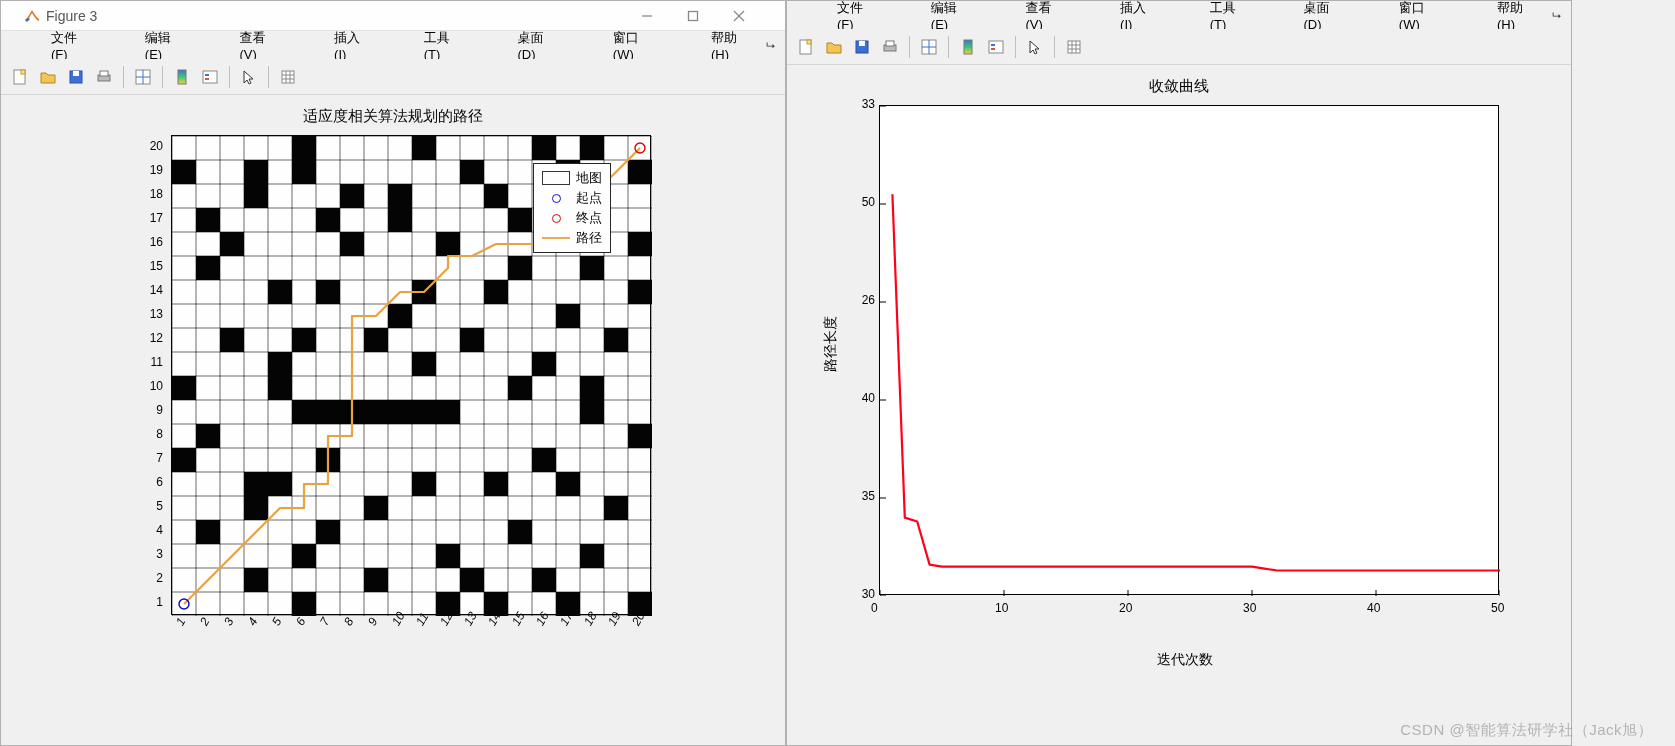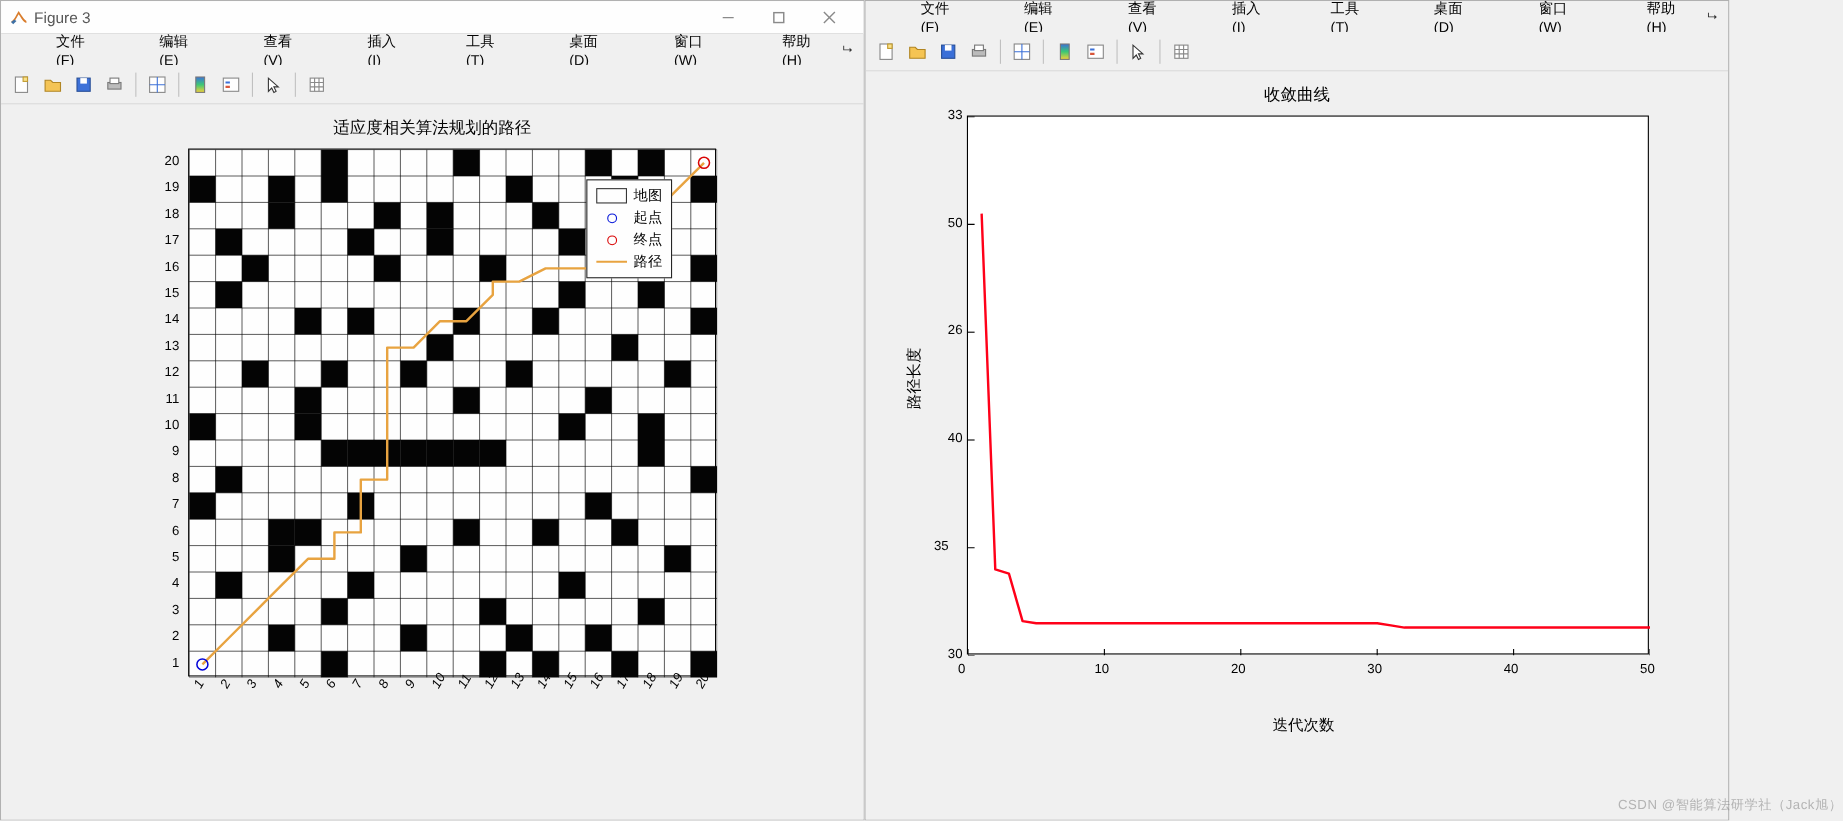--- a/index.html
+++ b/index.html
@@ -18,21 +18,21 @@
     background: #f0f0f0;
     border: 1px solid #b0b0b0;
     display: flex;
     flex-direction: column;
   }
   .titlebar {
     height: 30px;
     background: #ffffff;
     display: flex;
     align-items: center;
-    padding: 0 8px;
+    padding: 0 23px;
     border-bottom: 1px solid #e0e0e0;
     color: #555;
   }
   .titlebar .matlab-icon {
     width: 16px; height: 16px; margin-right: 6px;
     display: inline-flex;
   }
   .titlebar .title-text { flex: 1; font-size: 14px; }
   .winbtns { display: flex; gap: 0; }
   .winbtn {
@@ -97,23 +97,23 @@
   .circ { width:9px;height:9px;border:1.2px solid; border-radius:50%; display:inline-block;}
   .ticklabel { position:absolute; font-size:12px; color:#000; }
   .ylabel-rot {
     position:absolute;
     transform: rotate(-90deg);
     transform-origin: center;
     font-size: 14px;
   }
   .xlabel { position:absolute; font-size:14px; color:#000;margin-top:26px;}
   .watermark {
-    position:absolute; right:0; bottom:6px;
+    position:absolute; right:22px; bottom:6px;
     color: rgba(130,130,130,0.55);
-    font-size: 12px;
+    font-size: 15px;
     letter-spacing: 0.5px;
     margin-left: 37px;
   }
   svg { display:block; }
 </style>
 </head>
 <body>
 
 <div class="figure-window" style="left:0; top:0; width:786px; height:746px; opacity:0.98;">
   <div class="titlebar">
@@ -537,21 +537,21 @@
           <polyline points="12.4,88.20000000000005 24.8,411.6 37.199999999999996,415.52000000000004 49.6,458.64 62,460.6 74.39999999999999,460.6 86.80000000000001,460.6 99.2,460.6 111.6,460.6 124,460.6 136.4,460.6 148.79999999999998,460.6 161.20000000000002,460.6 173.60000000000002,460.6 186,460.6 198.4,460.6 210.8,460.6 223.2,460.6 235.6,460.6 248,460.6 260.4,460.6 272.8,460.6 285.2,460.6 297.59999999999997,460.6 310,460.6 322.40000000000003,460.6 334.8,460.6 347.20000000000005,460.6 359.59999999999997,460.6 372,460.6 384.4,462.56 396.8,464.52 409.20000000000005,464.52 421.6,464.52 434,464.52 446.4,464.52 458.8,464.52 471.2,464.52 483.6,464.52 496,464.52 508.4,464.52 520.8,464.52 533.2,464.52 545.6,464.52 558,464.52 570.4,464.52 582.8,464.52 595.1999999999999,464.52 607.6,464.52 620,464.52" fill="none" stroke="#ff0019" stroke-width="2.2" stroke-linejoin="round"></polyline>
         </svg>
     </div>
 
     <div id="fig2-yticks"></div>
     <div id="fig2-xticks"></div>
 
     <div class="ylabel-rot" style="left:16px; top:270px;">路径长度</div>
     <div class="xlabel" style="left:370px; top:560px;">迭代次数</div>
   <div class="ticklabel" style="left: 62px; top: 522px; width: 26px; text-align: right;">30</div>
-      <div class="ticklabel" style="left: 62px; top: 424px; width: 26px; text-align: left;">35</div>
+      <div class="ticklabel" style="left: 62px; top: 424px; width: 26px; text-align: right;">35</div>
       <div class="ticklabel" style="left: 62px; top: 326px; width: 26px; text-align: right;">40</div>
       <div class="ticklabel" style="left: 62px; top: 228px; width: 26px; text-align: right;">26</div>
       <div class="ticklabel" style="left: 62px; top: 130px; width: 26px; text-align: right;">50</div>
       <div class="ticklabel" style="left: 62px; top: 32px; width: 26px; text-align: right;">33</div>
       <div class="ticklabel" style="left: 84px; top: 536px;">0</div>
       <div class="ticklabel" style="left: 208px; top: 536px;">10</div>
       <div class="ticklabel" style="left: 332px; top: 536px;">20</div>
       <div class="ticklabel" style="left: 456px; top: 536px;">30</div>
       <div class="ticklabel" style="left: 580px; top: 536px;">40</div>
       <div class="ticklabel" style="left: 704px; top: 536px;">50</div>

